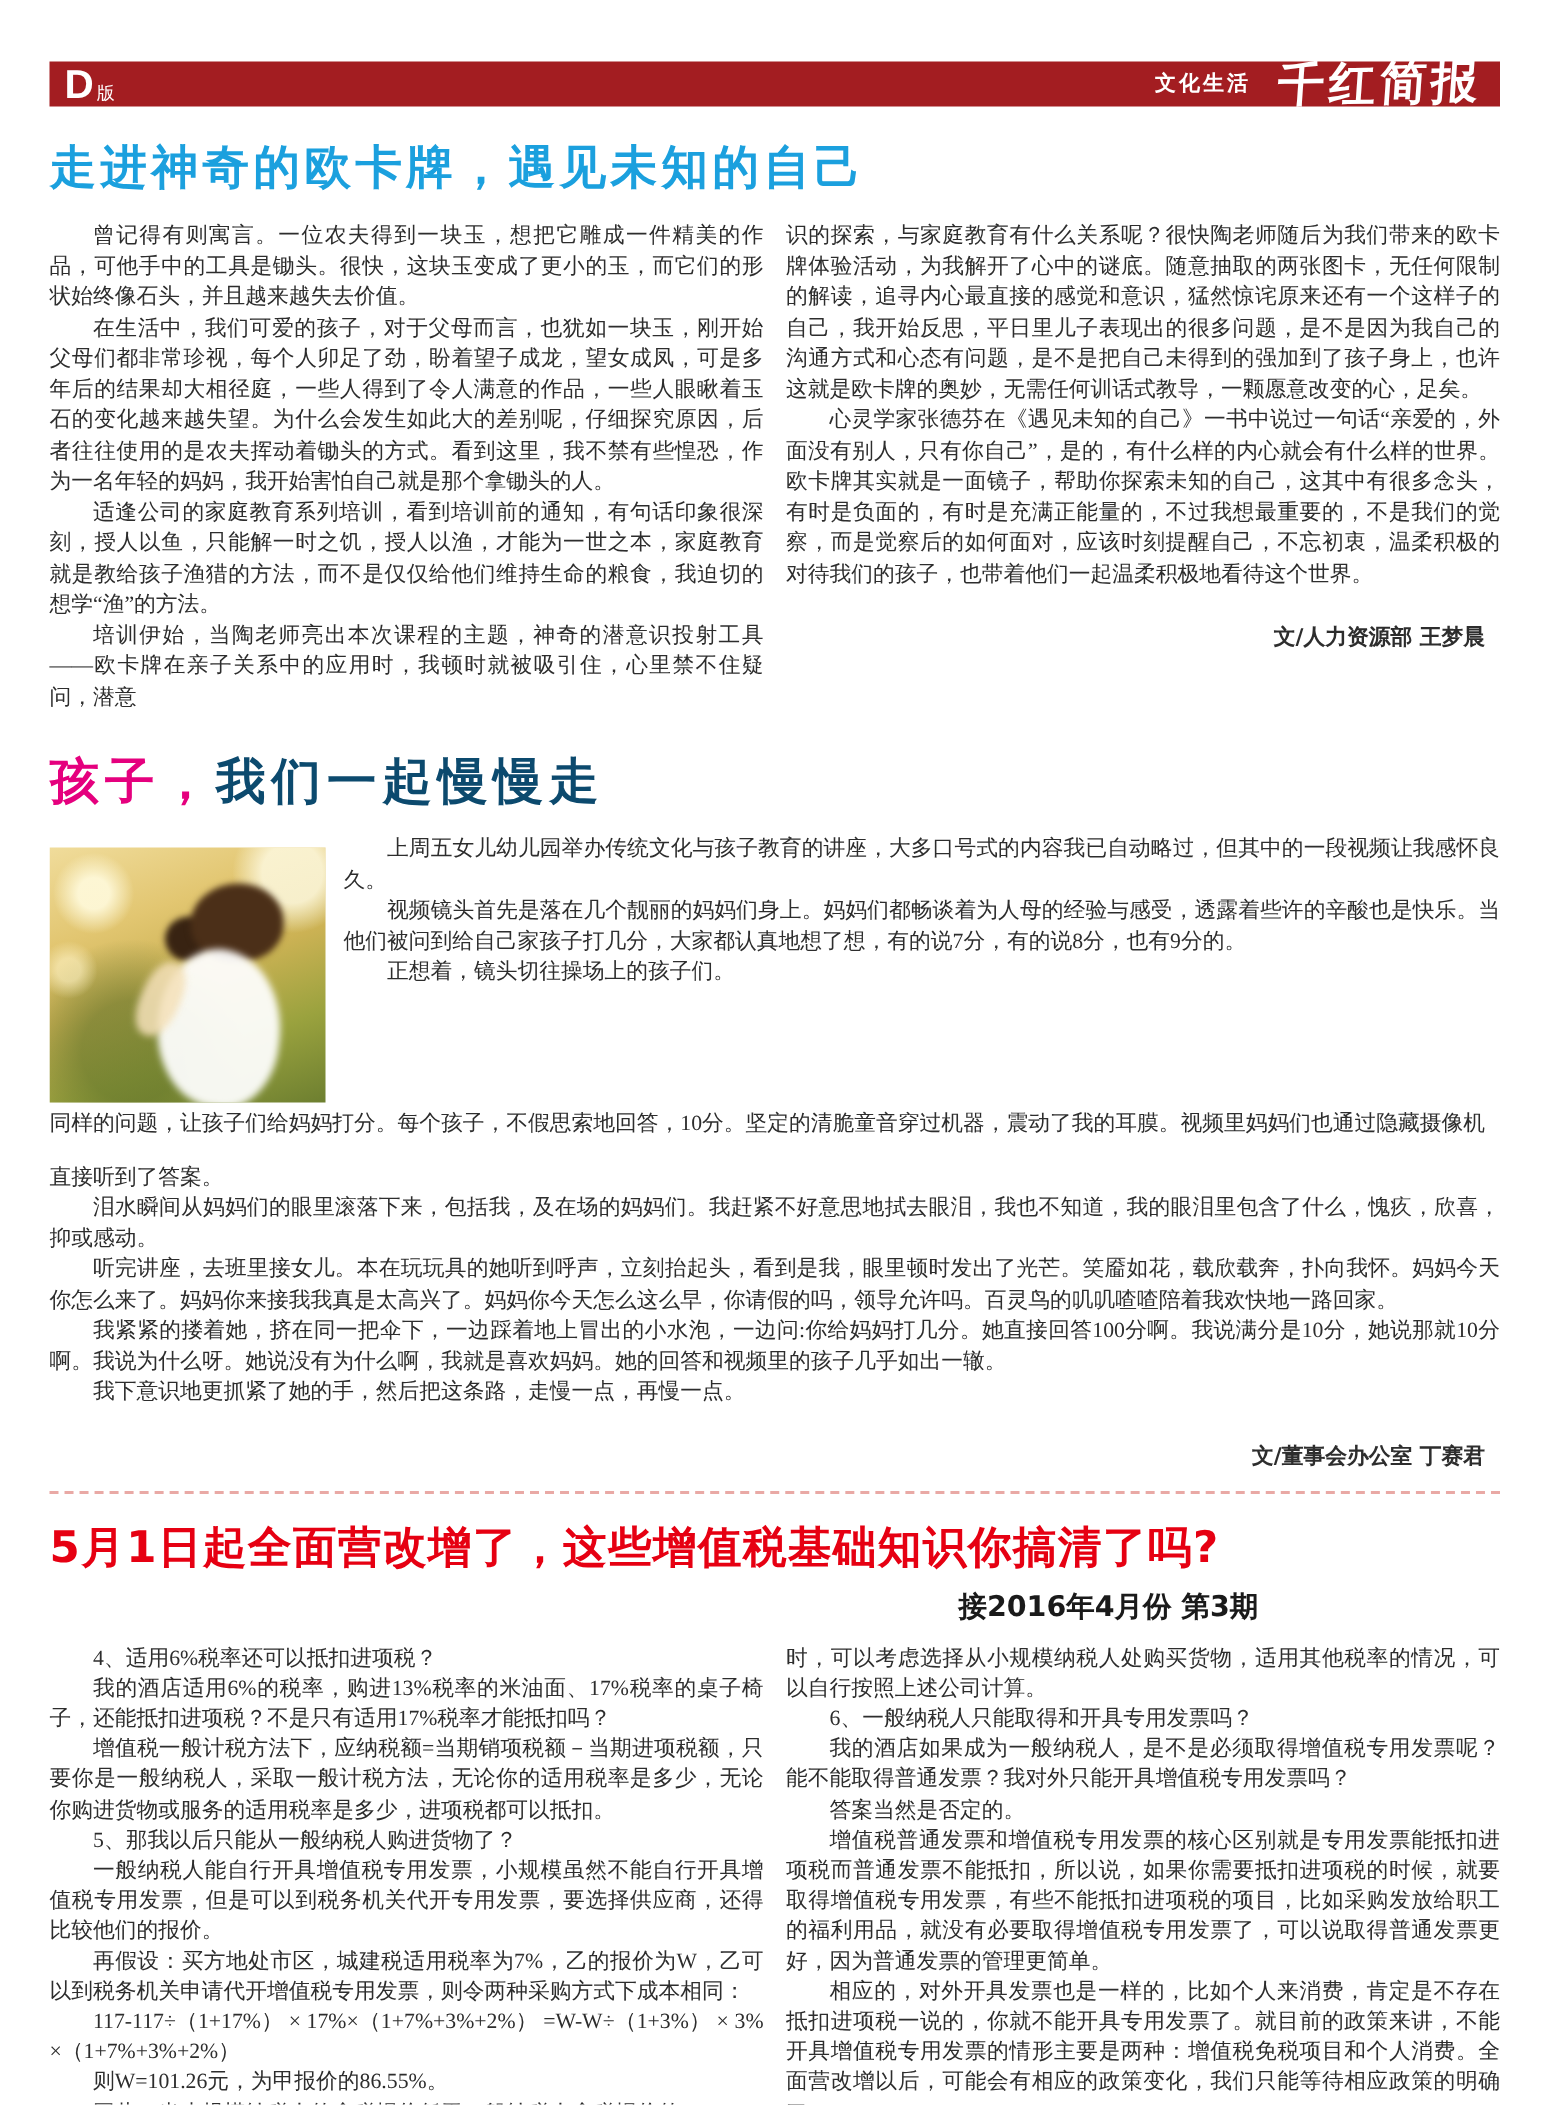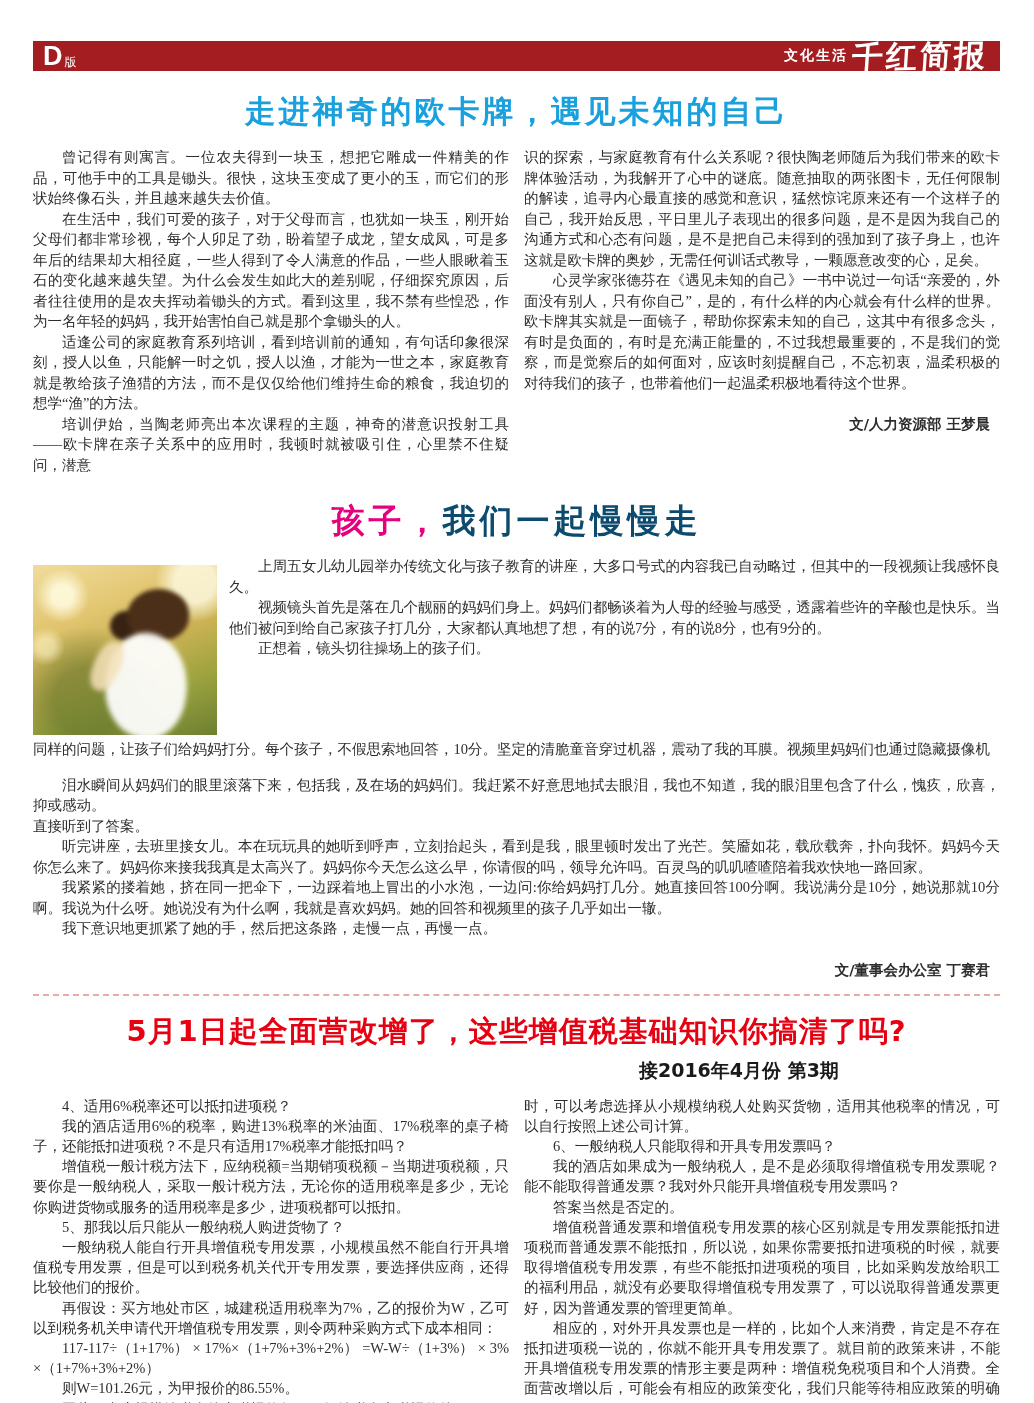--- a/index.html
+++ b/index.html
@@ -17,34 +17,34 @@
   .masthead-bar {
     height: 30px;
     background: #a31d21;
     display: flex; align-items: center;
     padding: 0 12px 0 10px;
     position: relative;
   }
   .edition { color: #fff; display: flex; align-items: flex-end; line-height: 1; }
   .edition .ed-letter { font-family: "Liberation Sans", sans-serif; font-size: 27px; font-weight: bold; }
   .edition .ed-suffix { font-size: 12px; margin-left: 2px; padding-bottom: 2px; }
-  .masthead-right { margin-left: auto; display: flex; align-items: center; gap: 4px; }
+  .masthead-right { margin-left: auto; display: flex; align-items: center; gap: 18px; }
   .section-label {
     color: #fff; font-family: "Liberation Sans", sans-serif;
     font-size: 14px; font-weight: bold; letter-spacing: 2px;
   }
   .masthead-title {
     color: #fff; font-family: "DejaVu Serif", serif;
     font-size: 31px; font-weight: bold; line-height: 30px;
     transform: skewX(-5deg) rotate(-1deg);
     letter-spacing: 3px;
   }
 
   
-  .art-title { text-align: center; font-family: "DejaVu Sans", "Liberation Sans", sans-serif; font-weight: bold; }
+  .art-title { text-align: left; font-family: "DejaVu Sans", "Liberation Sans", sans-serif; font-weight: bold; }
   .cols { display: flex; gap: 15px; }
   .col { flex: 1; min-width: 0; }
   .bp {
     margin: 0;
     font-size: 14.5px; line-height: 20.5px;
     text-align: justify; text-justify: inter-character;
     text-indent: 2em;
     word-break: break-all;
   }
   .bp.cont { text-indent: 0; }
@@ -148,22 +148,22 @@
             <div class="ph-dress"></div>
             <div class="ph-arm"></div>
           </div>
           <p class="bp">上周五女儿幼儿园举办传统文化与孩子教育的讲座，大多口号式的内容我已自动略过，但其中的一段视频让我感怀良久。</p>
           <p class="bp">视频镜头首先是落在几个靓丽的妈妈们身上。妈妈们都畅谈着为人母的经验与感受，透露着些许的辛酸也是快乐。当他们被问到给自己家孩子打几分，大家都认真地想了想，有的说7分，有的说8分，也有9分的。</p>
           <p class="bp">正想着，镜头切往操场上的孩子们。</p>
         </div>
         <p class="bp cont a2-full">同样的问题，让孩子们给妈妈打分。每个孩子，不假思索地回答，10分。坚定的清脆童音穿过机器，震动了我的耳膜。视频里妈妈们也通过隐藏摄像机</p>
       </div>
       <div class="col">
+        <p class="bp cont">直接听到了答案。</p>
         <p class="bp">泪水瞬间从妈妈们的眼里滚落下来，包括我，及在场的妈妈们。我赶紧不好意思地拭去眼泪，我也不知道，我的眼泪里包含了什么，愧疚，欣喜，抑或感动。</p>
-        <p class="bp cont">直接听到了答案。</p>
         <p class="bp">听完讲座，去班里接女儿。本在玩玩具的她听到呼声，立刻抬起头，看到是我，眼里顿时发出了光芒。笑靥如花，载欣载奔，扑向我怀。妈妈今天你怎么来了。妈妈你来接我我真是太高兴了。妈妈你今天怎么这么早，你请假的吗，领导允许吗。百灵鸟的叽叽喳喳陪着我欢快地一路回家。</p>
         <p class="bp">我紧紧的搂着她，挤在同一把伞下，一边踩着地上冒出的小水泡，一边问:你给妈妈打几分。她直接回答100分啊。我说满分是10分，她说那就10分啊。我说为什么呀。她说没有为什么啊，我就是喜欢妈妈。她的回答和视频里的孩子几乎如出一辙。</p>
         <p class="bp">我下意识地更抓紧了她的手，然后把这条路，走慢一点，再慢一点。</p>
         <div class="byline">文/董事会办公室 丁赛君</div>
       </div>
     </div>
   </div>
 
   <hr class="divider">
 

